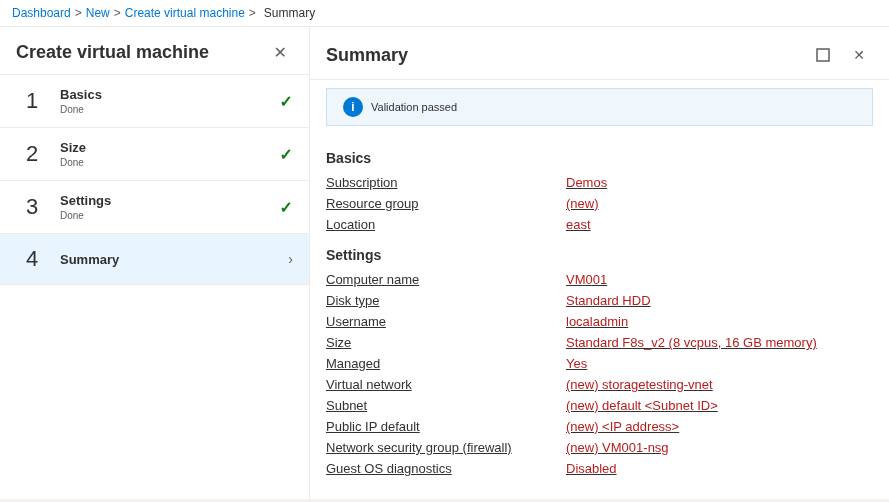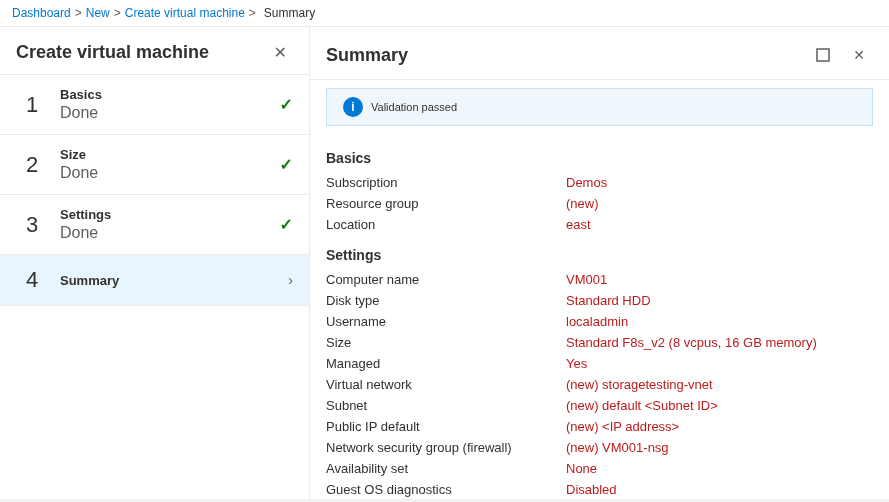--- a/index.html
+++ b/index.html
@@ -53,21 +53,21 @@
       font-size: 22px; font-weight: 300; color: #323130;
       width: 32px; text-align: center; flex-shrink: 0;
     }
     .step-info {
       margin-left: 12px; flex: 1;
     }
     .step-title {
       font-size: 13px; font-weight: 600; color: #323130;
     }
     .step-subtitle {
-      font-size: 16px; color: #605e5c; margin-top: 2px;
+      font-size: 10px; color: #605e5c; margin-top: 2px;
     }
     .step-check {
       color: #107c10; font-size: 16px; font-weight: bold;
     }
     .step-chevron {
       color: #605e5c; font-size: 14px;
     }
 
     
     .right-panel {
@@ -116,21 +116,21 @@
       padding: 4px 16px 16px 16px;
       overflow-y: auto;
       flex: 1;
     }
 
     .section-title {
       font-size: 14px; font-weight: 600; color: #323130;
       margin: 12px 0 6px 0;
     }
 
-    .summary-table { width: 100%; border-collapse: collapse; }
+    .summary-table { width: 100%; border-collapse: collapse; text-decoration: underline; }
     .summary-table tr td {
       padding: 3px 0;
       font-size: 13px;
       vertical-align: top;
     }
     .summary-table tr td:first-child {
       color: #323130;
       width: 240px;
       padding-right: 16px;
     }
@@ -270,24 +270,20 @@
         </tr>
         <tr>
           <td>Public IP default</td>
           <td>(new) &lt;IP address&gt;</td>
         </tr>
         <tr>
           <td>Network security group (firewall)</td>
           <td>(new) VM001-nsg</td>
         </tr>
         <tr>
-          <td>Availability set</td>
-          <td>None</td>
-        </tr>
-        <tr>
           <td>Guest OS diagnostics</td>
           <td>Disabled</td>
         </tr>
 
       </tbody>
         </table>
 
     </div>
   </div>
 

